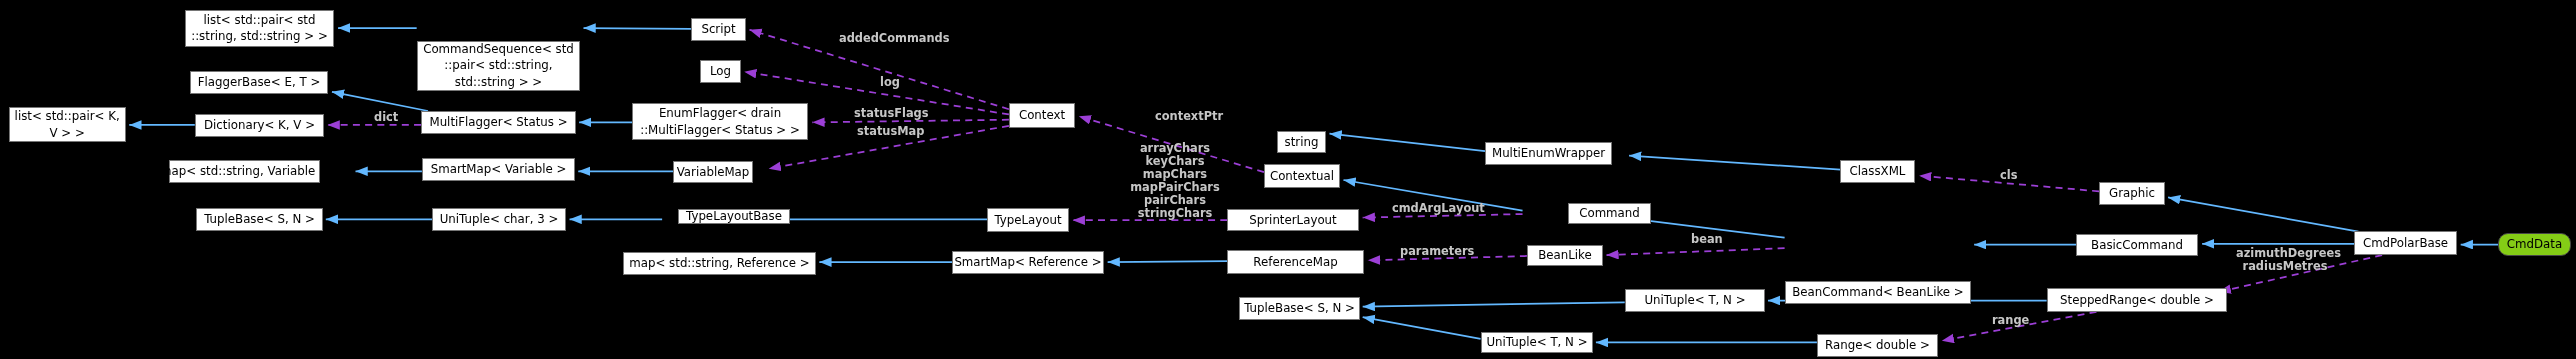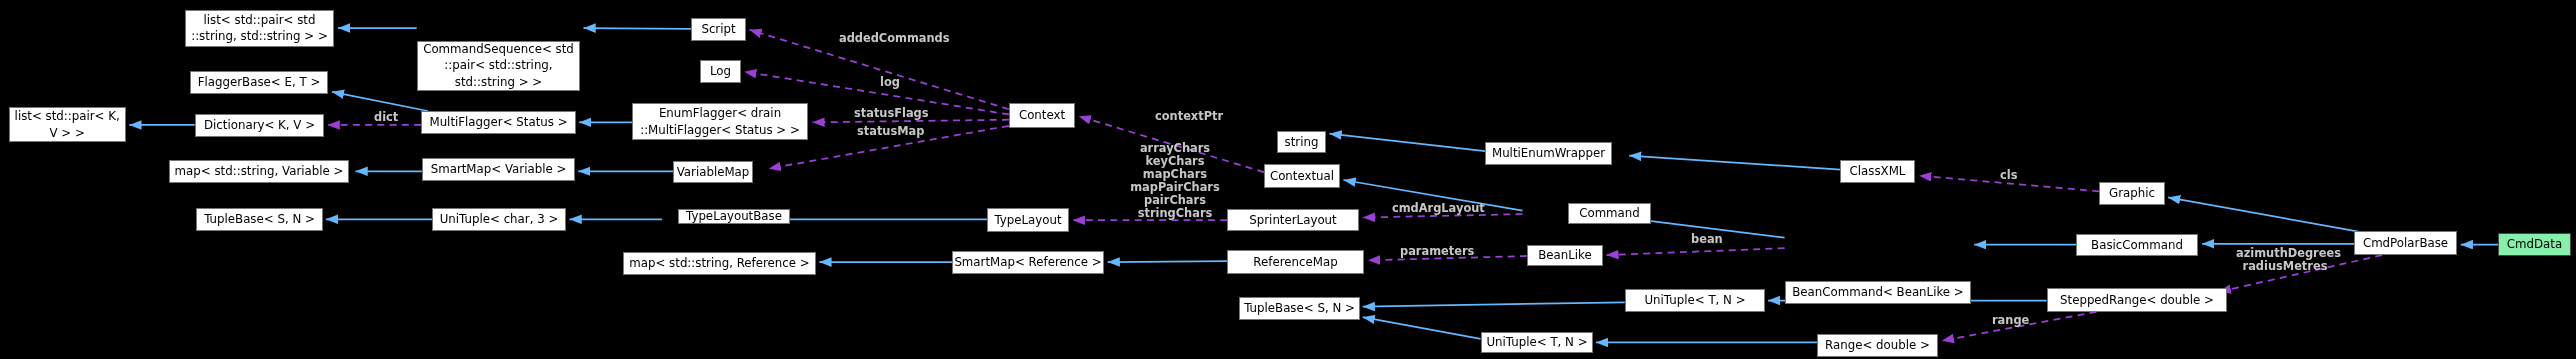--- a/index.html
+++ b/index.html
@@ -20,22 +20,23 @@
     font-size:11.8px;
     line-height:16.6px;
     display:flex;
     align-items:center;
     justify-content:center;
     text-align:center;
     white-space:pre;
     padding:0.9px 2.6px;
   }
   .node.current{
-    background:#86efac;
+    background:#84cc16;
     border-color:#474747;
+    border-radius:10px;
   }
   .edge-label{
     position:absolute;
     color:#c6c6c6;
     font-size:11.4px;
     font-weight:bold;
     line-height:13px;
     white-space:pre;
     text-align:center;
   }
@@ -90,21 +91,21 @@
       <line x1="2403" y1="219" x2="2197" y2="201" stroke="#9c3fd6" stroke-width="2" stroke-dasharray="8,6" marker-end="url(#ah-usage)"></line>
       <line x1="2727" y1="292" x2="2540" y2="334" stroke="#9c3fd6" stroke-width="2" stroke-dasharray="8,6" marker-end="url(#ah-usage)"></line>
       <line x1="2400" y1="357" x2="2223" y2="390" stroke="#9c3fd6" stroke-width="2" stroke-dasharray="8,6" marker-end="url(#ah-usage)"></line>
     </svg>
     <div class="node" style="left: 8.7px; top: 107px; width: 117px; height: 35px;">list&lt; std::pair&lt; K,
 V &gt; &gt;</div>
     <div class="node" style="left: 185px; top: 9.6px; width: 149px; height: 37px;">list&lt; std::pair&lt; std
 ::string, std::string &gt; &gt;</div>
     <div class="node" style="left: 190px; top: 71px; width: 138px; height: 23px;">FlaggerBase&lt; E, T &gt;</div>
     <div class="node" style="left: 195px; top: 114px; width: 129px; height: 23px;">Dictionary&lt; K, V &gt;</div>
-    <div class="node" style="left: 169px; top: 160px; width: 180px; height: 23px; text-align: right;">map&lt; std::string, Variable &gt;</div>
+    <div class="node" style="left: 169px; top: 160px; width: 151px; height: 23px; text-align: right;">map&lt; std::string, Variable &gt;</div>
     <div class="node" style="left: 196px; top: 208px; width: 127px; height: 23px;">TupleBase&lt; S, N &gt;</div>
     <div class="node" style="left: 417px; top: 3.5px; width: 163px; height: 50px; margin-top: 37px;">CommandSequence&lt; std
 ::pair&lt; std::string,
 std::string &gt; &gt;</div>
     <div class="node" style="left: 421px; top: 111px; width: 155px; height: 23px;">MultiFlagger&lt; Status &gt;</div>
     <div class="node" style="left: 422px; top: 158px; width: 153px; height: 23px;">SmartMap&lt; Variable &gt;</div>
     <div class="node" style="left: 432px; top: 208px; width: 134px; height: 23px;">UniTuple&lt; char, 3 &gt;</div>
     <div class="node" style="left: 691px; top: 17.5px; width: 55px; height: 23px;">Script</div>
     <div class="node" style="left: 700px; top: 60px; width: 41px; height: 23px;">Log</div>
     <div class="node" style="left: 632px; top: 103px; width: 176px; height: 37px;">EnumFlagger&lt; drain

